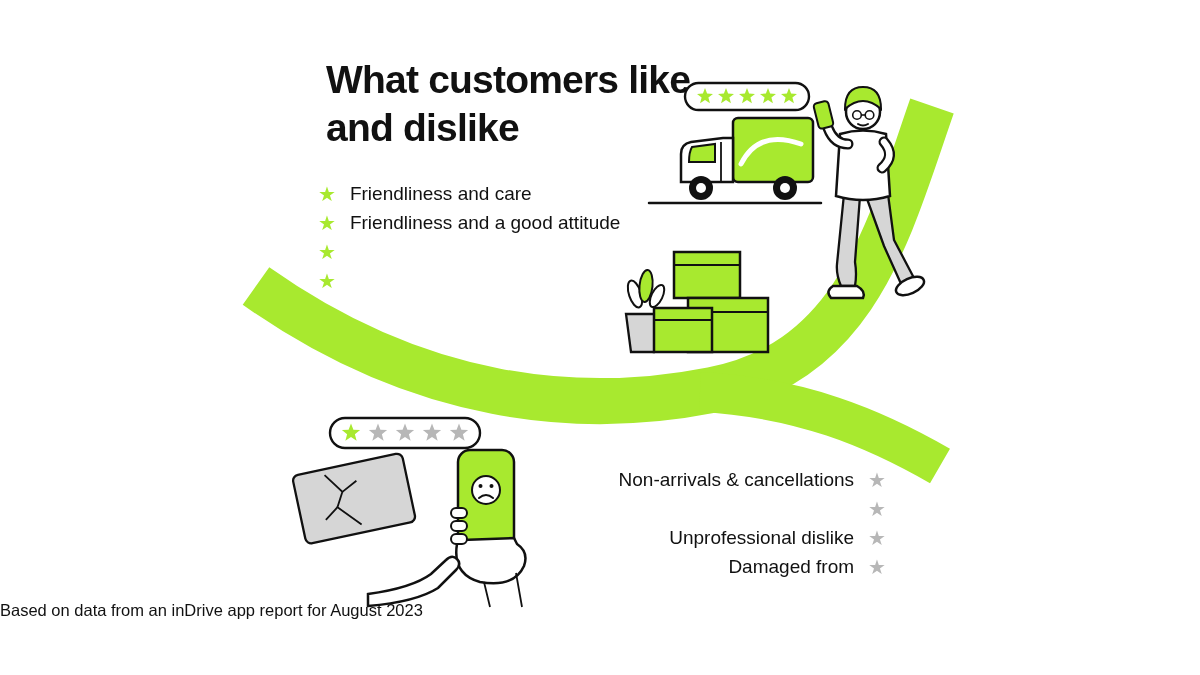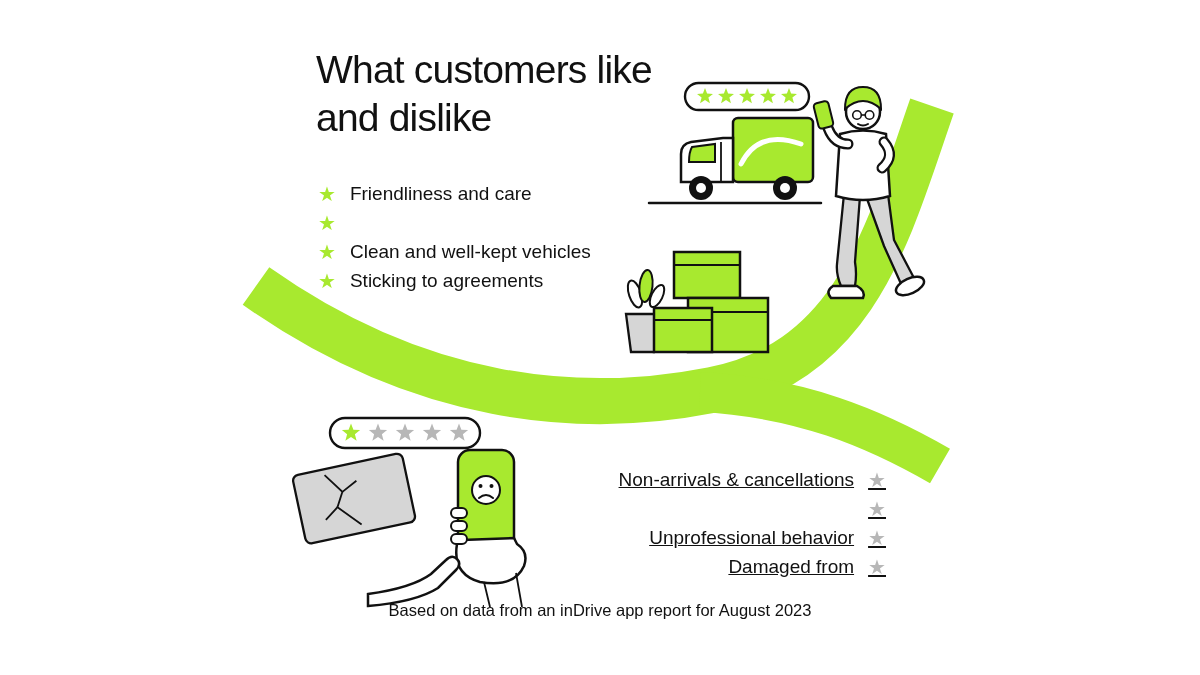--- a/index.html
+++ b/index.html
@@ -10,38 +10,38 @@
   }
   .abs { position:absolute; }
 
   
   #bg-swoosh { position:absolute; left:0; top:0; }
   .swoosh { fill:none; stroke:var(--accent,#A8E92F); stroke-width:46; }
   .swoosh.thin { stroke-width:40; }
 
   
   #title {
-    position:absolute; left:314px; top:44px; width:372px; margin:2px;
-    font-size:39px; font-weight:400; line-height:1.22; letter-spacing:-0.8px;
+    position:absolute; left:314px; top:44px; width:372px; margin:12px;
+    font-size:39px; font-weight:700; line-height:1.22; letter-spacing:-0.8px;
     color:var(--text,#111);
   }
 
   
   .feature-list { list-style:none; margin:0; padding:0; position:absolute; }
   .feature-list li { display:flex; align-items:center; gap:14px; height:29px;
     font-size:19px; font-weight:500; color:var(--text,#111); }
   #likes { left:318px; top:179px; }
   #dislikes { right:314px; top:465px; }
-  #dislikes li { justify-content:flex-end;text-decoration:underline; }
+  #dislikes li { justify-content:flex-end; }
   .star-glyph { font-family:"DejaVu Sans",sans-serif; font-size:20px; line-height:1; }
   #likes .star-glyph { color:var(--accent,#A8E92F); }
   #dislikes .star-glyph { color:var(--star-gray,#B7B7B7); }
 
   
-  #footer { position:absolute; left:0; right:0; top:601px; text-align:center;
+  #footer { position:absolute; left:0; right:0; top:601px; text-align:left;
     font-size:16.5px; font-weight:500; color:var(--text,#111); }
 
   
   .badge-bg { fill:#fff; stroke:#111; stroke-width:2.4; }
   .shape-accent { fill:var(--accent,#A8E92F); stroke:#111; stroke-width:2.5; }
   .shape-accent-thin { fill:var(--accent,#A8E92F); stroke:#111; stroke-width:2; }
   .shape-white { fill:#fff; stroke:#111; stroke-width:2.5; }
   .shape-white-thin { fill:#fff; stroke:#111; stroke-width:2; }
   .shape-gray { fill:var(--illustration-gray,#D6D6D6); stroke:#111; stroke-width:2.3; }
   .outline-only { fill:#fff; stroke:#111; stroke-width:2; }
@@ -72,28 +72,27 @@
 
 <h1 id="title">What customers like and dislike</h1>
 
 <ul id="likes" class="feature-list">
   <li>
     <span class="star-glyph">★</span>
     <span>Friendliness and care</span>
   </li>
   <li>
     <span class="star-glyph">★</span>
-  </li>
-  <li>
-    <span class="star-glyph">★</span>
-    <span>Clean and well-kept vehicles</span>
-  </li>
-  <li>
-    <span class="star-glyph">★</span>
-    <span>Sticking to agreements</span>
+    <span>Friendliness and a good attitude</span>
+  </li>
+  <li>
+    <span class="star-glyph">★</span>
+  </li>
+  <li>
+    <span class="star-glyph">★</span>
   </li>
 </ul>
 
 <svg class="abs" style="left:645px;top:80px" width="180" height="135" viewBox="0 0 180 135">
   <line class="ink-line" x1="4" y1="123" x2="176" y2="123"></line>
   <g>
     <rect class="badge-bg" x="40" y="3" width="124" height="27" rx="13.5"></rect>
     <g transform="translate(60,16.5)">
         <use href="#star5" transform="translate(0,0) scale(1.05)" class="star-filled"></use>
         <use href="#star5" transform="translate(21,0) scale(1.05)" class="star-filled"></use>
@@ -190,21 +189,21 @@
 
 <ul id="dislikes" class="feature-list">
   <li>
     <span>Non-arrivals &amp; cancellations</span>
     <span class="star-glyph">★</span>
   </li>
   <li>
     <span class="star-glyph">★</span>
   </li>
   <li>
-    <span>Unprofessional behavior</span>
+    <span>Unprofessional dislike</span>
     <span class="star-glyph">★</span>
   </li>
   <li>
     <span>Damaged from</span>
     <span class="star-glyph">★</span>
   </li>
 </ul>
 
 <div id="footer">Based on data from an inDrive app report for August 2023</div>
 

